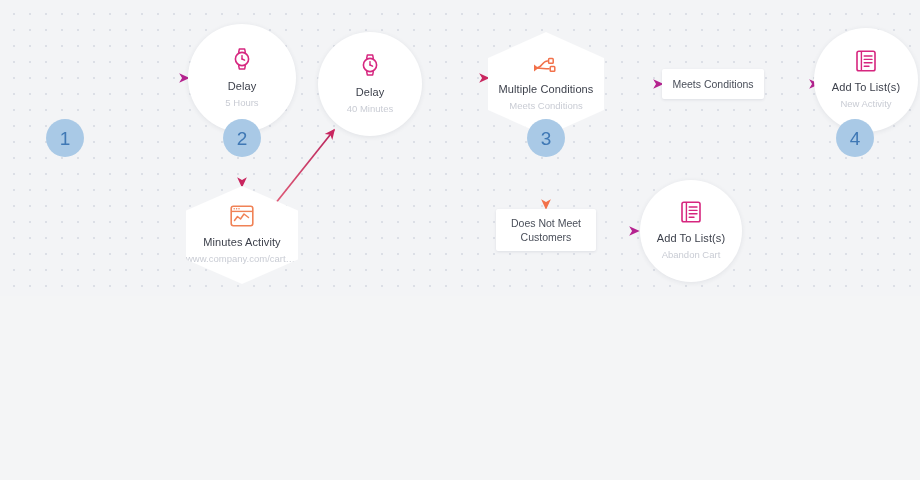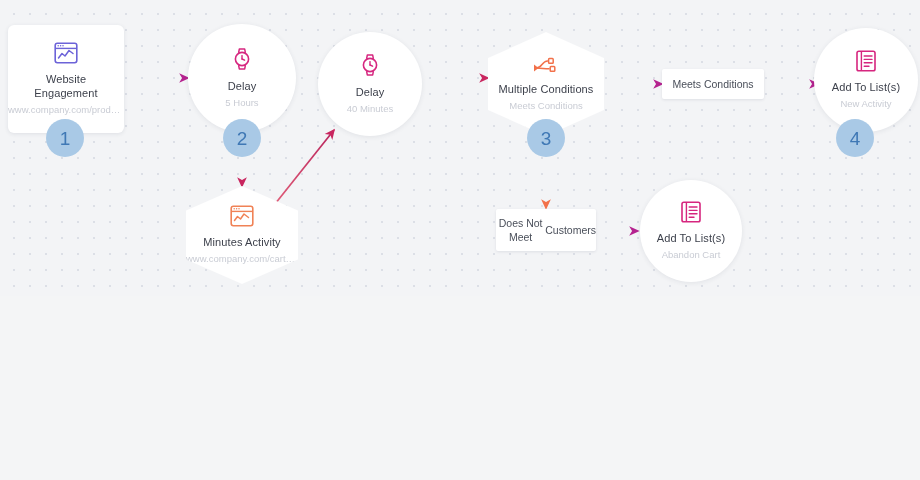--- a/index.html
+++ b/index.html
@@ -114,36 +114,20 @@
 
     <line x1="604" y1="84" x2="662" y2="84" stroke="url(#g-mag2)" stroke-width="1.7" marker-end="url(#ah-mag)"></line>
 
     <line x1="764" y1="84" x2="818" y2="84" stroke="url(#g-crim)" stroke-width="1.7" marker-end="url(#ah-mag)"></line>
 
     <line x1="546" y1="158" x2="546" y2="208" stroke="url(#g-org)" stroke-width="1.7" marker-end="url(#ah-org)"></line>
 
     <line x1="598" y1="231" x2="638" y2="231" stroke="url(#g-crim)" stroke-width="1.7" marker-end="url(#ah-mag)"></line>
   </svg>
 
-  <div class="node sq" style="left:8px;top:25px;width:116px;height:108px;">
-    <div class="node-inner">
-      <span class="icon-wrap">
-        <svg width="24" height="22" viewBox="0 0 24 22">
-          <rect x="1.2" y="1.2" width="21.6" height="19.6" rx="2.2" fill="#fff" stroke="#6c63d8" stroke-width="1.6"></rect>
-          <line x1="1.2" y1="6.4" x2="22.8" y2="6.4" stroke="#6c63d8" stroke-width="1.4"></line>
-          <circle cx="4.2" cy="3.8" r="0.75" fill="#6c63d8"></circle>
-          <circle cx="6.6" cy="3.8" r="0.75" fill="#6c63d8"></circle>
-          <circle cx="9" cy="3.8" r="0.75" fill="#6c63d8"></circle>
-          <polyline points="4.5,16 8,11.5 11,14 15,8.5 19,11.5" fill="none" stroke="#6c63d8" stroke-width="1.5" stroke-linecap="round" stroke-linejoin="round"></polyline>
-        </svg>
-      </span>
-      <div class="n-title">Website Engagement</div>
-      <div class="n-sub">www.company.com/produc...</div>
-    </div>
-  </div>
   <div class="badge" style="left:46px;top:119px;">1</div>
 
   <div class="node circle" style="left:188px;top:24px;width:108px;height:108px;">
     <div class="node-inner">
       <span class="icon-wrap">
         <svg width="20" height="24" viewBox="0 0 20 24">
           <circle cx="10" cy="12" r="6.6" fill="#fff" stroke="#d6267f" stroke-width="1.6"></circle>
           <path d="M6.6 5.9 L7.3 2.1 L12.7 2.1 L13.4 5.9" fill="none" stroke="#d6267f" stroke-width="1.5" stroke-linejoin="round"></path>
           <path d="M6.6 18.1 L7.3 21.9 L12.7 21.9 L13.4 18.1" fill="none" stroke="#d6267f" stroke-width="1.5" stroke-linejoin="round"></path>
           <line x1="10" y1="12" x2="10" y2="8.6" stroke="#d6267f" stroke-width="1.4" stroke-linecap="round"></line>
@@ -221,21 +205,21 @@
           <line x1="8.2" y1="12.8" x2="16" y2="12.8" stroke="#d6267f" stroke-width="1.4" stroke-linecap="round"></line>
           <line x1="8.2" y1="16.2" x2="13" y2="16.2" stroke="#d6267f" stroke-width="1.4" stroke-linecap="round"></line>
         </svg>
       </span>
       <div class="n-title">Add To List(s)</div>
       <div class="n-sub">New Activity</div>
     </div>
   </div>
   <div class="badge" style="left:836px;top:119px;">4</div>
 
-  <div class="labelbox" style="left:496px;top:209px;width:100px;height:42px;">
+  <div class="labelbox" style="left:496px;top:209px;width:100px;height:42px;flex-direction:column;">
     <span>Does Not Meet</span>
     <span>Customers</span>
   </div>
 
   <div class="node circle" style="left:640px;top:180px;width:102px;height:102px;">
     <div class="node-inner">
       <span class="icon-wrap">
         <svg width="20" height="22" viewBox="0 0 20 22">
           <rect x="1" y="1.2" width="18" height="19.6" rx="1.8" fill="#fff" stroke="#d6267f" stroke-width="1.6"></rect>
           <line x1="5.4" y1="1.2" x2="5.4" y2="20.8" stroke="#d6267f" stroke-width="1.4"></line>

